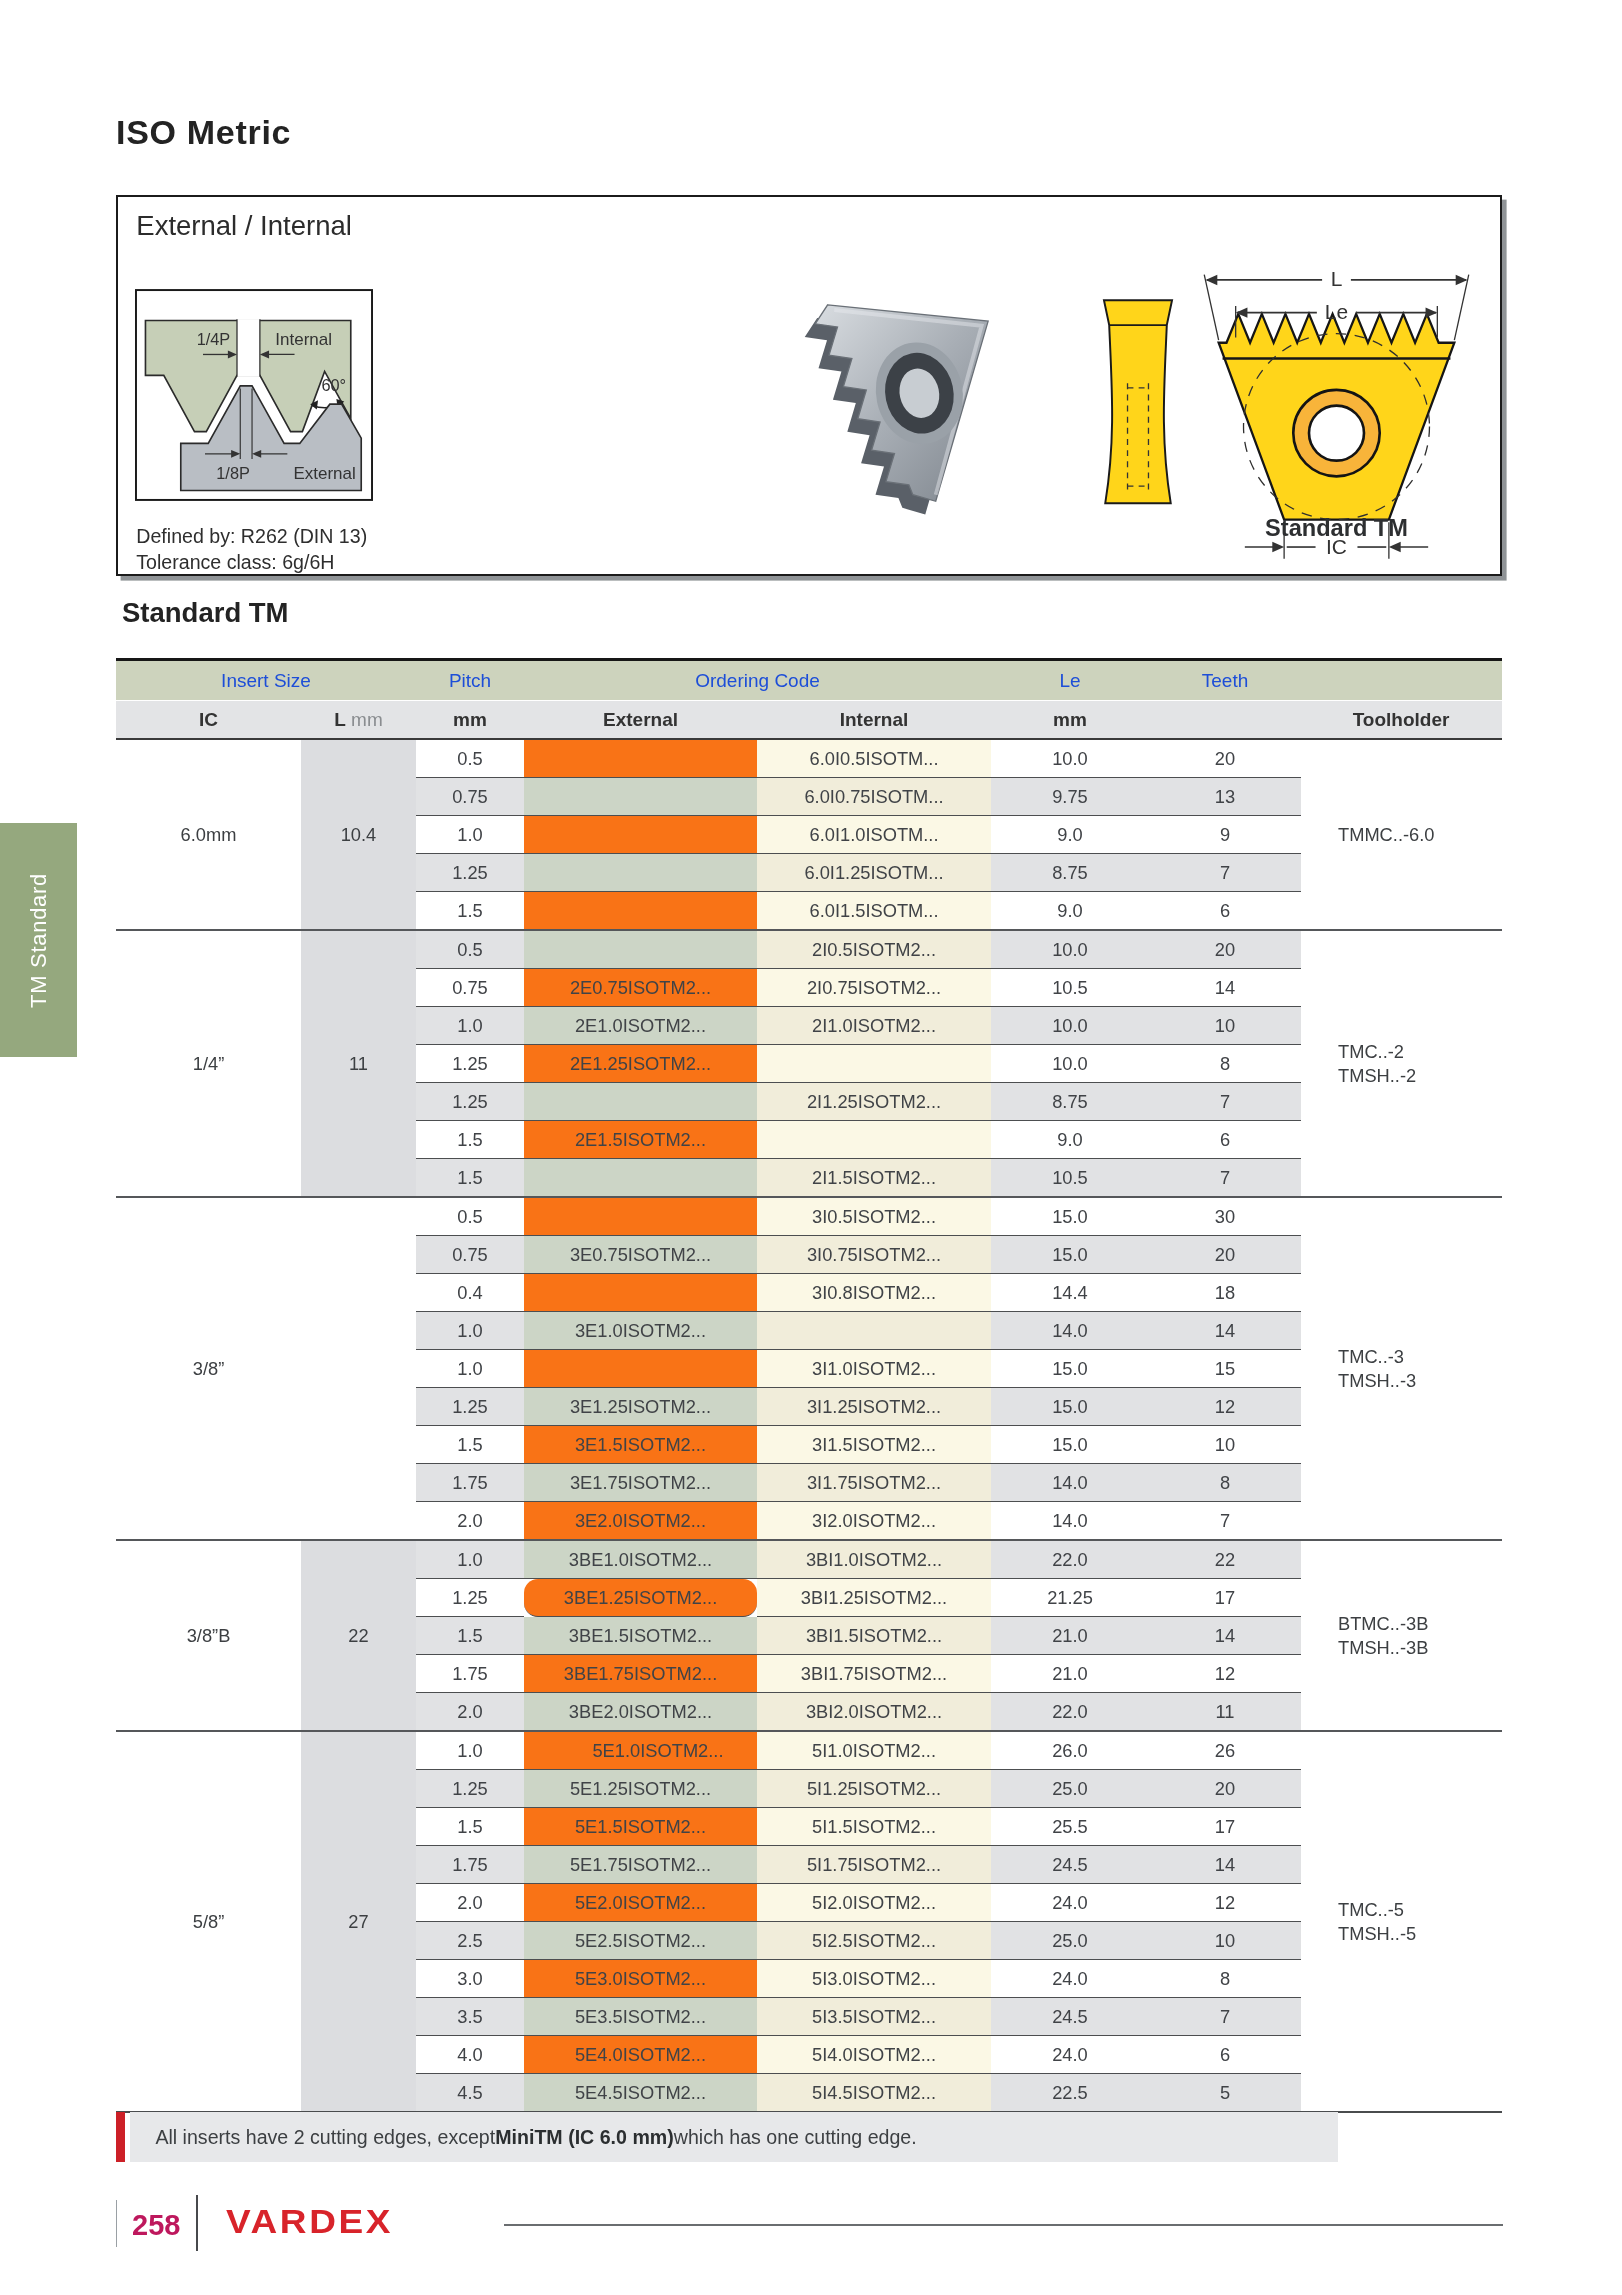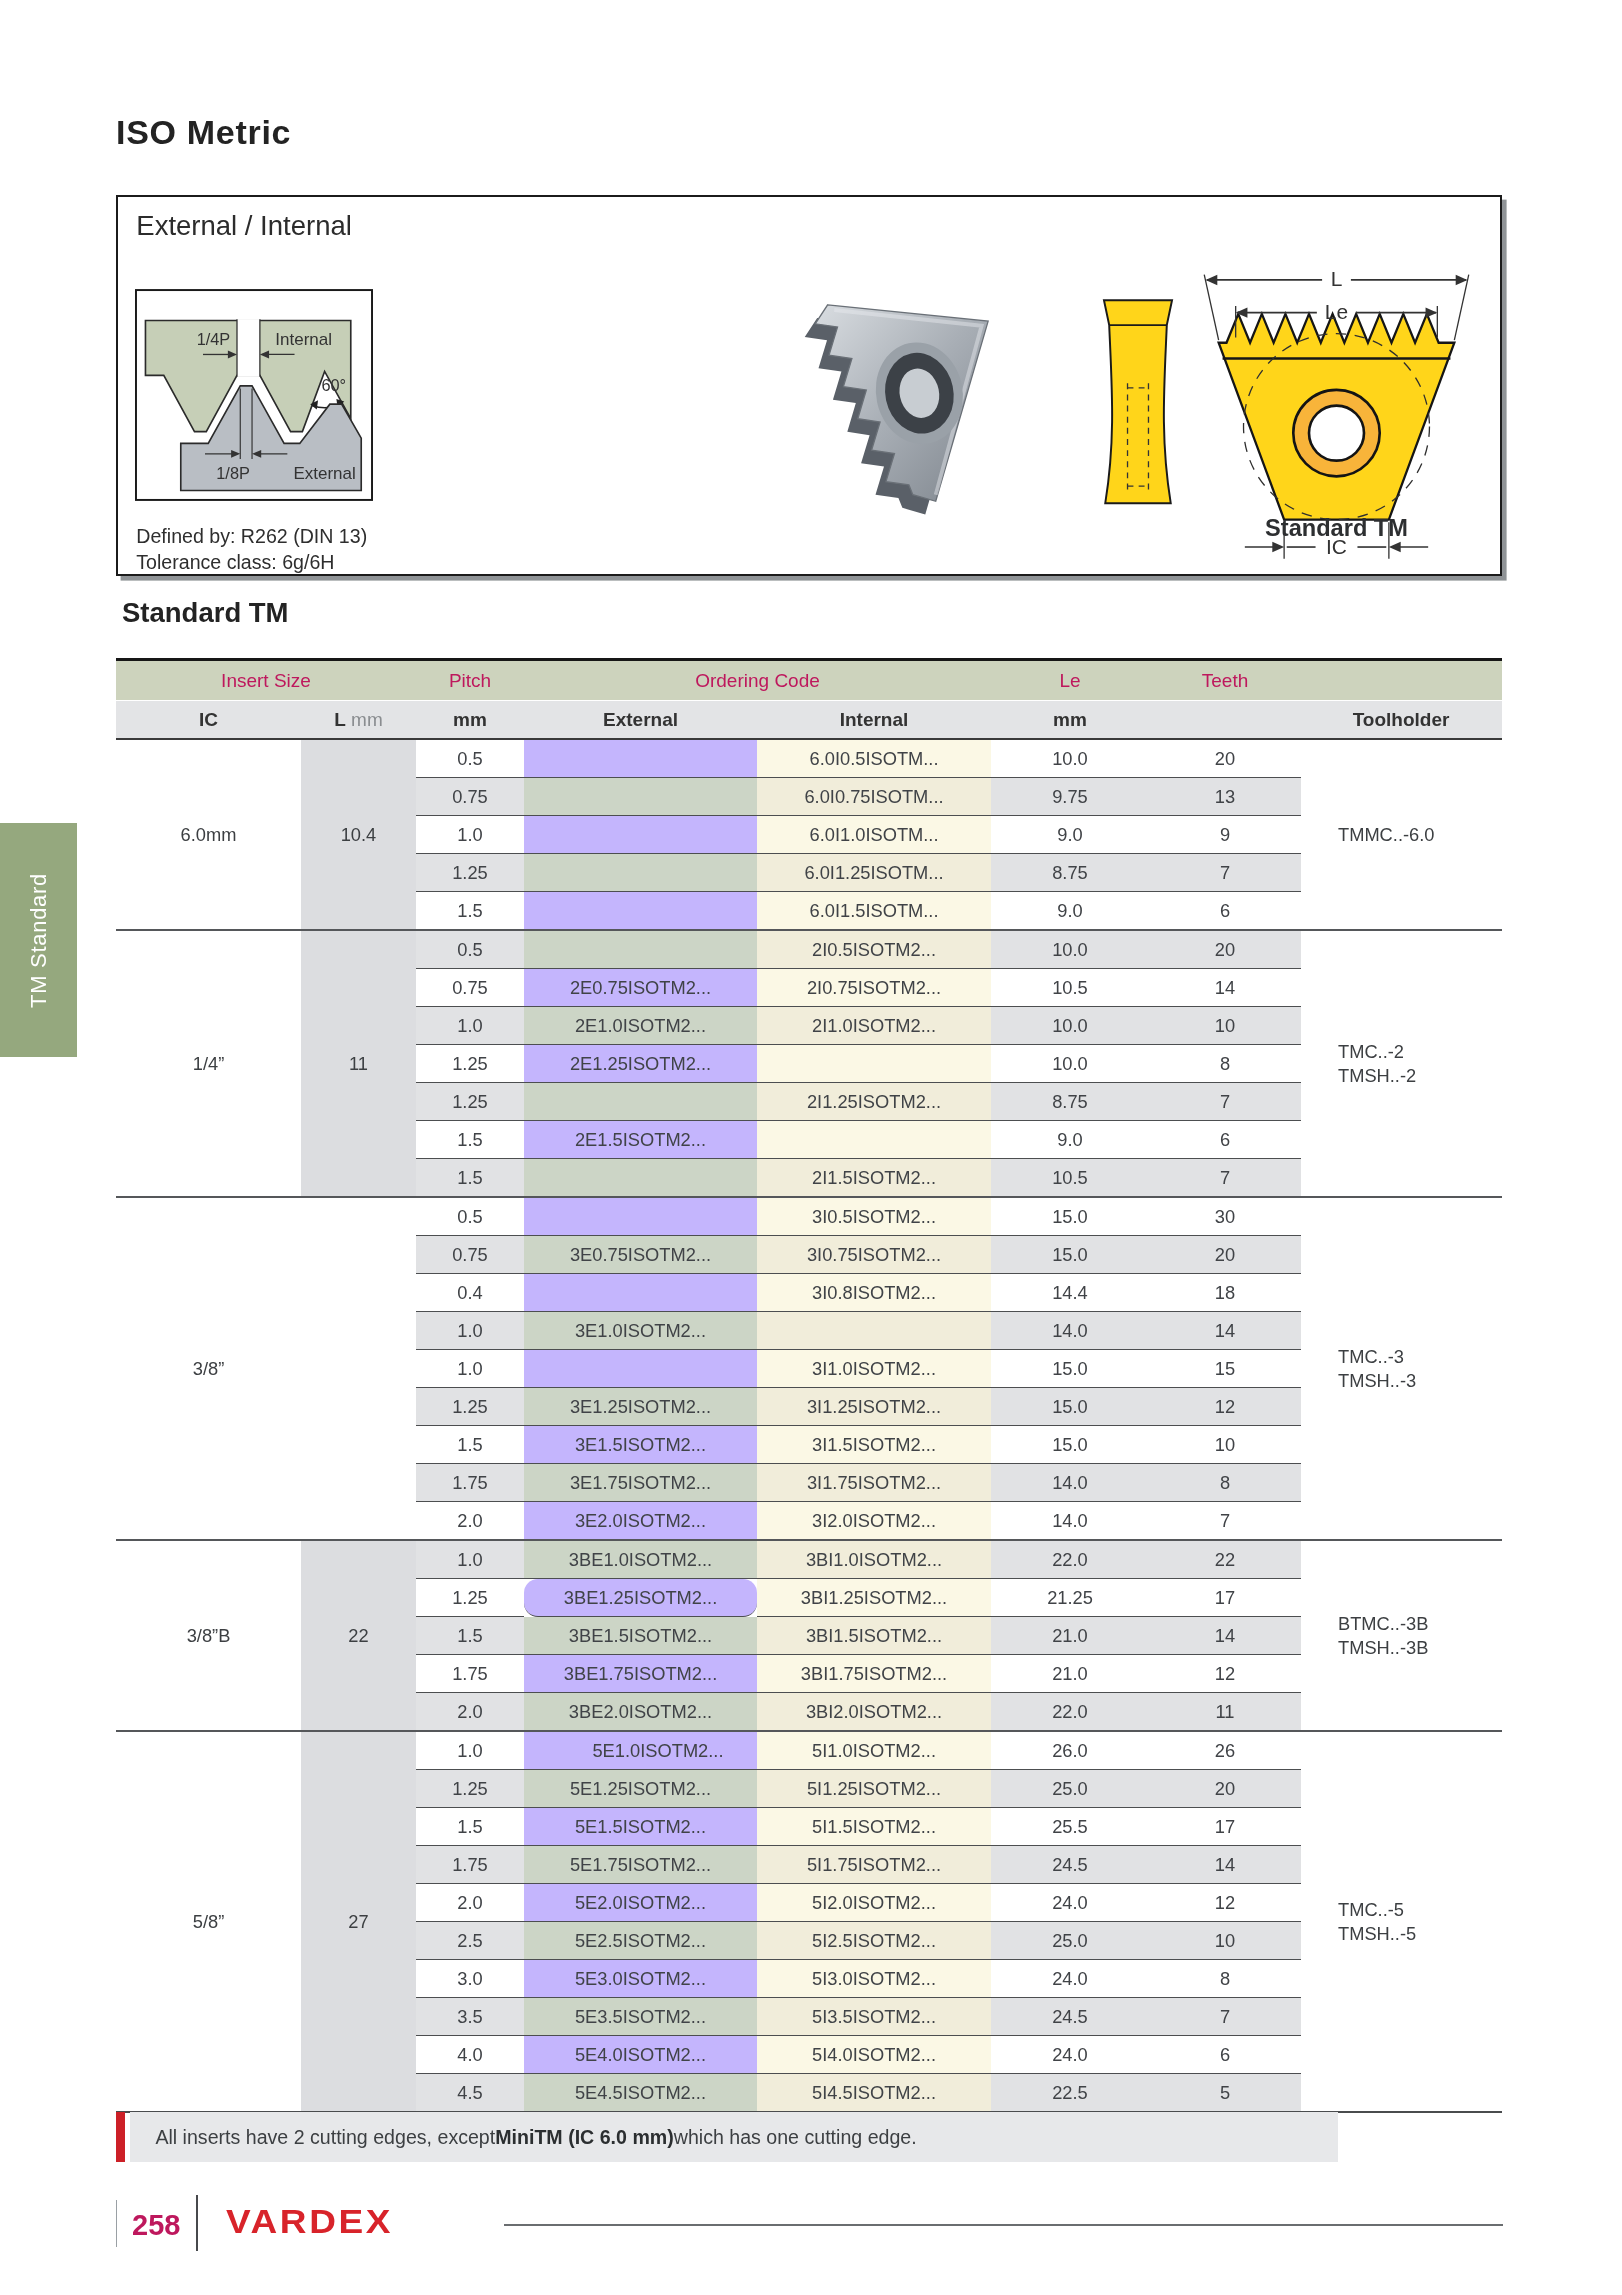--- a/index.html
+++ b/index.html
@@ -30,32 +30,32 @@
   .side-view{position:absolute;left:961px;top:98px;}
   .front-view{position:absolute;left:1081px;top:54px;}
   .front-caption{position:absolute;left:1081px;top:318px;width:275px;text-align:center;
     font-size:23.6px;font-weight:600;color:#2d2f31;}
   .svg-label{fill:#333;font-family:"Liberation Sans",sans-serif;}
   
   .section-heading{position:absolute;left:122px;top:597px;font-size:27.5px;font-weight:bold;color:#232323;}
   .tm-table{position:absolute;left:116px;top:658px;width:1386px;}
   .thead{display:grid;grid-template-columns:185px 115px 108px 233px 234px 158px 152px 200px;}
   .thead1{background:#cdd3bd;border-top:3.9px solid #161616;border-bottom:1.3px solid #ffffff;}
-  .thead1 .hcell{height:39px;font-size:19px;color:#be185d;}
+  .thead1 .hcell{height:39px;font-size:19px;color:#1d4ed8;}
   .thead2{background:#e3e4e6;border-bottom:2px solid #3a3a3a;}
   .thead2 .hcell{height:37px;font-size:19px;font-weight:bold;color:#333;}
   .hcell{display:flex;align-items:center;justify-content:center;}
   .unit{font-weight:normal;color:#8a8d90;margin-left:5.2px;}
   .tool-head{justify-content:center;}
   .section{display:grid;grid-template-columns:185px 115px 108px 233px 234px 158px 152px 200px;border-bottom:2px solid #55575a;}
   .section:last-child{border-bottom:2.6px solid #4a4c4e;}
   .cell{height:37px;display:flex;align-items:center;justify-content:center;font-size:18.3px;color:#404347;}
   .w{background:#ffffff;}
   .g{background:#e1e2e4;}
-  .ext.w{background:#c4b5fd;}
+  .ext.w{background:#f97316;}
   .ext.g{background:#ccd5c6;}
   .int.w{background:#fbf8e5;}
   .int.g{background:#f1edda;}
   .sep{border-bottom:1.3px solid #4c4e50;}
   .span-cell{display:flex;align-items:center;justify-content:center;font-size:18.3px;color:#3c3f42;}
   .l-col{background:#dcdde0;}
   .tool-col{flex-direction:column;align-items:flex-start;justify-content:center;
     padding-left:37px;box-sizing:border-box;line-height:24px;}
   
   .note{position:absolute;left:116px;top:2112px;width:1222px;height:50px;}

